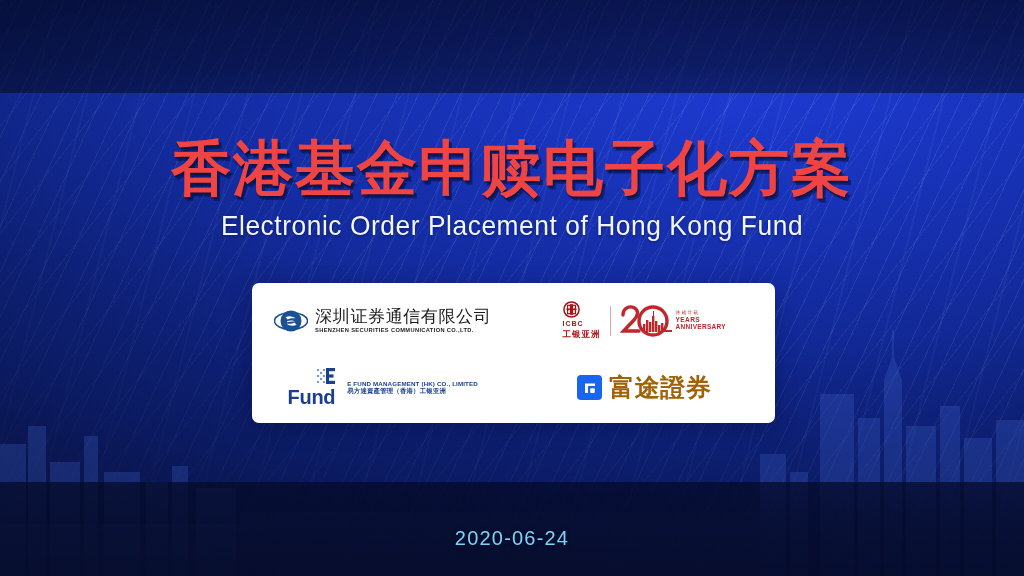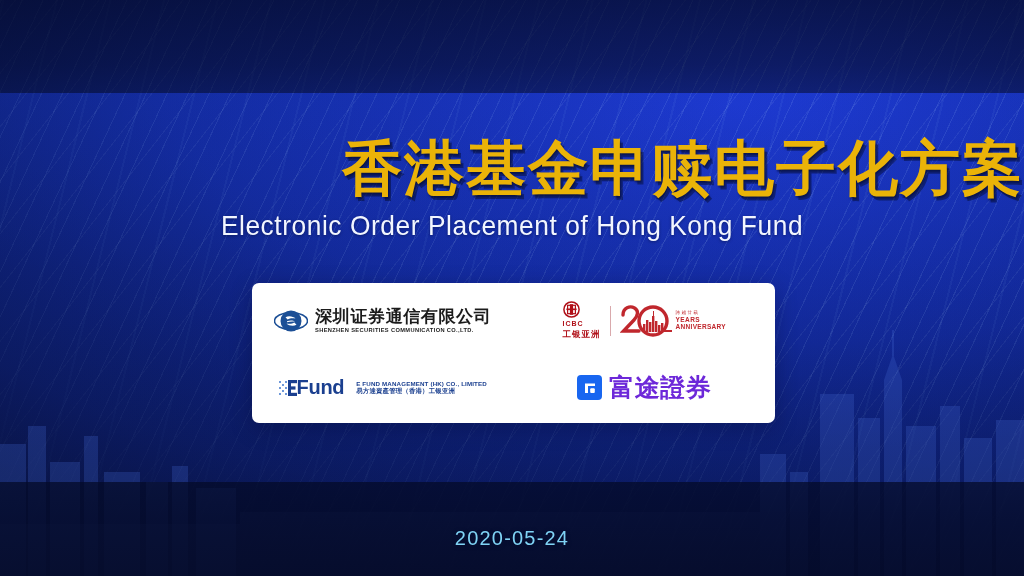--- a/index.html
+++ b/index.html
@@ -60,25 +60,24 @@
     position:absolute;left:0;top:93px;width:100%;height:389px;
     background:linear-gradient(180deg, rgba(26,58,205,.22) 0%, rgba(22,48,178,.10) 45%, rgba(14,34,130,.16) 100%);
   }
 
   
   .title-wrap{
     position:absolute;left:0;top:136px;width:100%;text-align:center;
   }
   .title-cn{
     font-family:"DejaVu Sans","Liberation Sans",sans-serif;
-    font-size:60px;font-weight:bold;color:#eab308;
+    font-size:60px;font-weight:bold;color:#ef4444;
     letter-spacing:2px;line-height:1.08;
     text-shadow:3px 4px 0 rgba(2,8,34,.42), 1px 2px 2px rgba(2,8,34,.5);
     white-space:nowrap;
-    text-align:right;
   }
   .title-en{
     margin-top:9px;
     font-family:"Liberation Sans","DejaVu Sans",sans-serif;
     font-size:28px;font-weight:300;color:#f2f6ff;
     letter-spacing:.6px;white-space:nowrap;
     transform:scaleX(.94);
     text-shadow:0 1px 3px rgba(3,10,40,.45);
   }
 
@@ -90,57 +89,57 @@
     display:grid;grid-template-columns:1fr 1fr;grid-template-rows:1fr 1fr;
     align-items:center;justify-items:center;
     padding:4px 0 2px 0;box-sizing:border-box;
   }
   .logo{display:flex;align-items:center;gap:7px;}
 
   
   .szsc-text{display:flex;flex-direction:column;line-height:1;}
   .szsc-cn{
     font-family:"DejaVu Sans","Liberation Sans",sans-serif;
-    font-size:17px;font-weight:bold;color:#1b1b1b;letter-spacing:.6px;
+    font-size:17px;font-weight:normal;color:#1b1b1b;letter-spacing:.6px;
   }
   .szsc-en{
     font-size:5.6px;font-weight:bold;color:#1b1b1b;letter-spacing:.35px;
     margin-top:3px;transform:scaleX(1.02);transform-origin:left;
   }
 
   
   .icbc{display:flex;align-items:center;gap:9px;}
   .icbc-left{display:flex;flex-direction:column;gap:2px;}
   .icbc-abbr{font-size:7px;font-weight:bold;color:#b01018;letter-spacing:1px;}
   .icbc-cn{font-family:"DejaVu Sans",sans-serif;font-size:8.5px;font-weight:bold;color:#b01018;letter-spacing:1px;}
   .icbc-div{width:1px;height:30px;background:#d9a9ac;}
   .anniv{display:flex;align-items:center;gap:4px;}
   .anniv-text{display:flex;flex-direction:column;line-height:1.15;}
   .anniv-cn{font-family:"DejaVu Sans",sans-serif;font-size:4.6px;color:#c0272d;letter-spacing:1.4px;}
   .anniv-y{font-size:6.5px;font-weight:bold;color:#c0272d;letter-spacing:.4px;}
   .anniv-a{font-size:6.5px;font-weight:bold;color:#c0272d;letter-spacing:.3px;}
 
   
-  .efund-mark{display:flex;align-items:center;gap:0;}
+  .efund-mark{display:flex;align-items:flex-end;gap:0;flex-direction:column;}
   .efund-word{
     font-size:20px;font-weight:bold;color:#1a3f8f;letter-spacing:-.3px;
     font-family:"Liberation Sans",sans-serif;
   }
   .efund-text{display:flex;flex-direction:column;line-height:1.25;margin-left:5px;}
   .efund-en{font-size:6.2px;font-weight:bold;color:#1a3f8f;letter-spacing:.15px;}
   .efund-cn{font-family:"DejaVu Sans",sans-serif;font-size:6.4px;font-weight:bold;color:#1a3f8f;letter-spacing:.2px;}
 
   
   .futu-badge{
     width:25px;height:25px;background:#1866f0;border-radius:4px;
     display:flex;align-items:center;justify-content:center;
   }
   .futu-cn{
     font-family:"DejaVu Sans","Liberation Sans",sans-serif;
-    font-size:25px;font-weight:bold;color:#6d28d9;letter-spacing:.5px;
+    font-size:25px;font-weight:bold;color:#a16207;letter-spacing:.5px;
   }
 
   
   .date{
     position:absolute;left:0;top:527px;width:100%;text-align:center;
     font-family:"Liberation Sans",sans-serif;
     font-size:20px;color:#7fd3f5;letter-spacing:1.2px;
     text-shadow:0 1px 4px rgba(2,10,40,.6);
   }
 </style>
@@ -277,15 +276,15 @@
         <svg width="16" height="16" viewBox="0 0 16 16">
           <path d="M3 13 L3 3.4 L13 3.4 L13 6.1 L6 6.1 L6 13 Z" fill="#ffffff"></path>
           <rect x="8.2" y="8.3" width="4.6" height="4.6" rx="1" fill="#ffffff"></rect>
         </svg>
       </div>
       <span class="futu-cn">富途證券</span>
     </div>
 
   </div>
 
-  <div class="date">2020-05-24</div>
+  <div class="date">2020-06-24</div>
 
 </div>
 
 </body></html>

